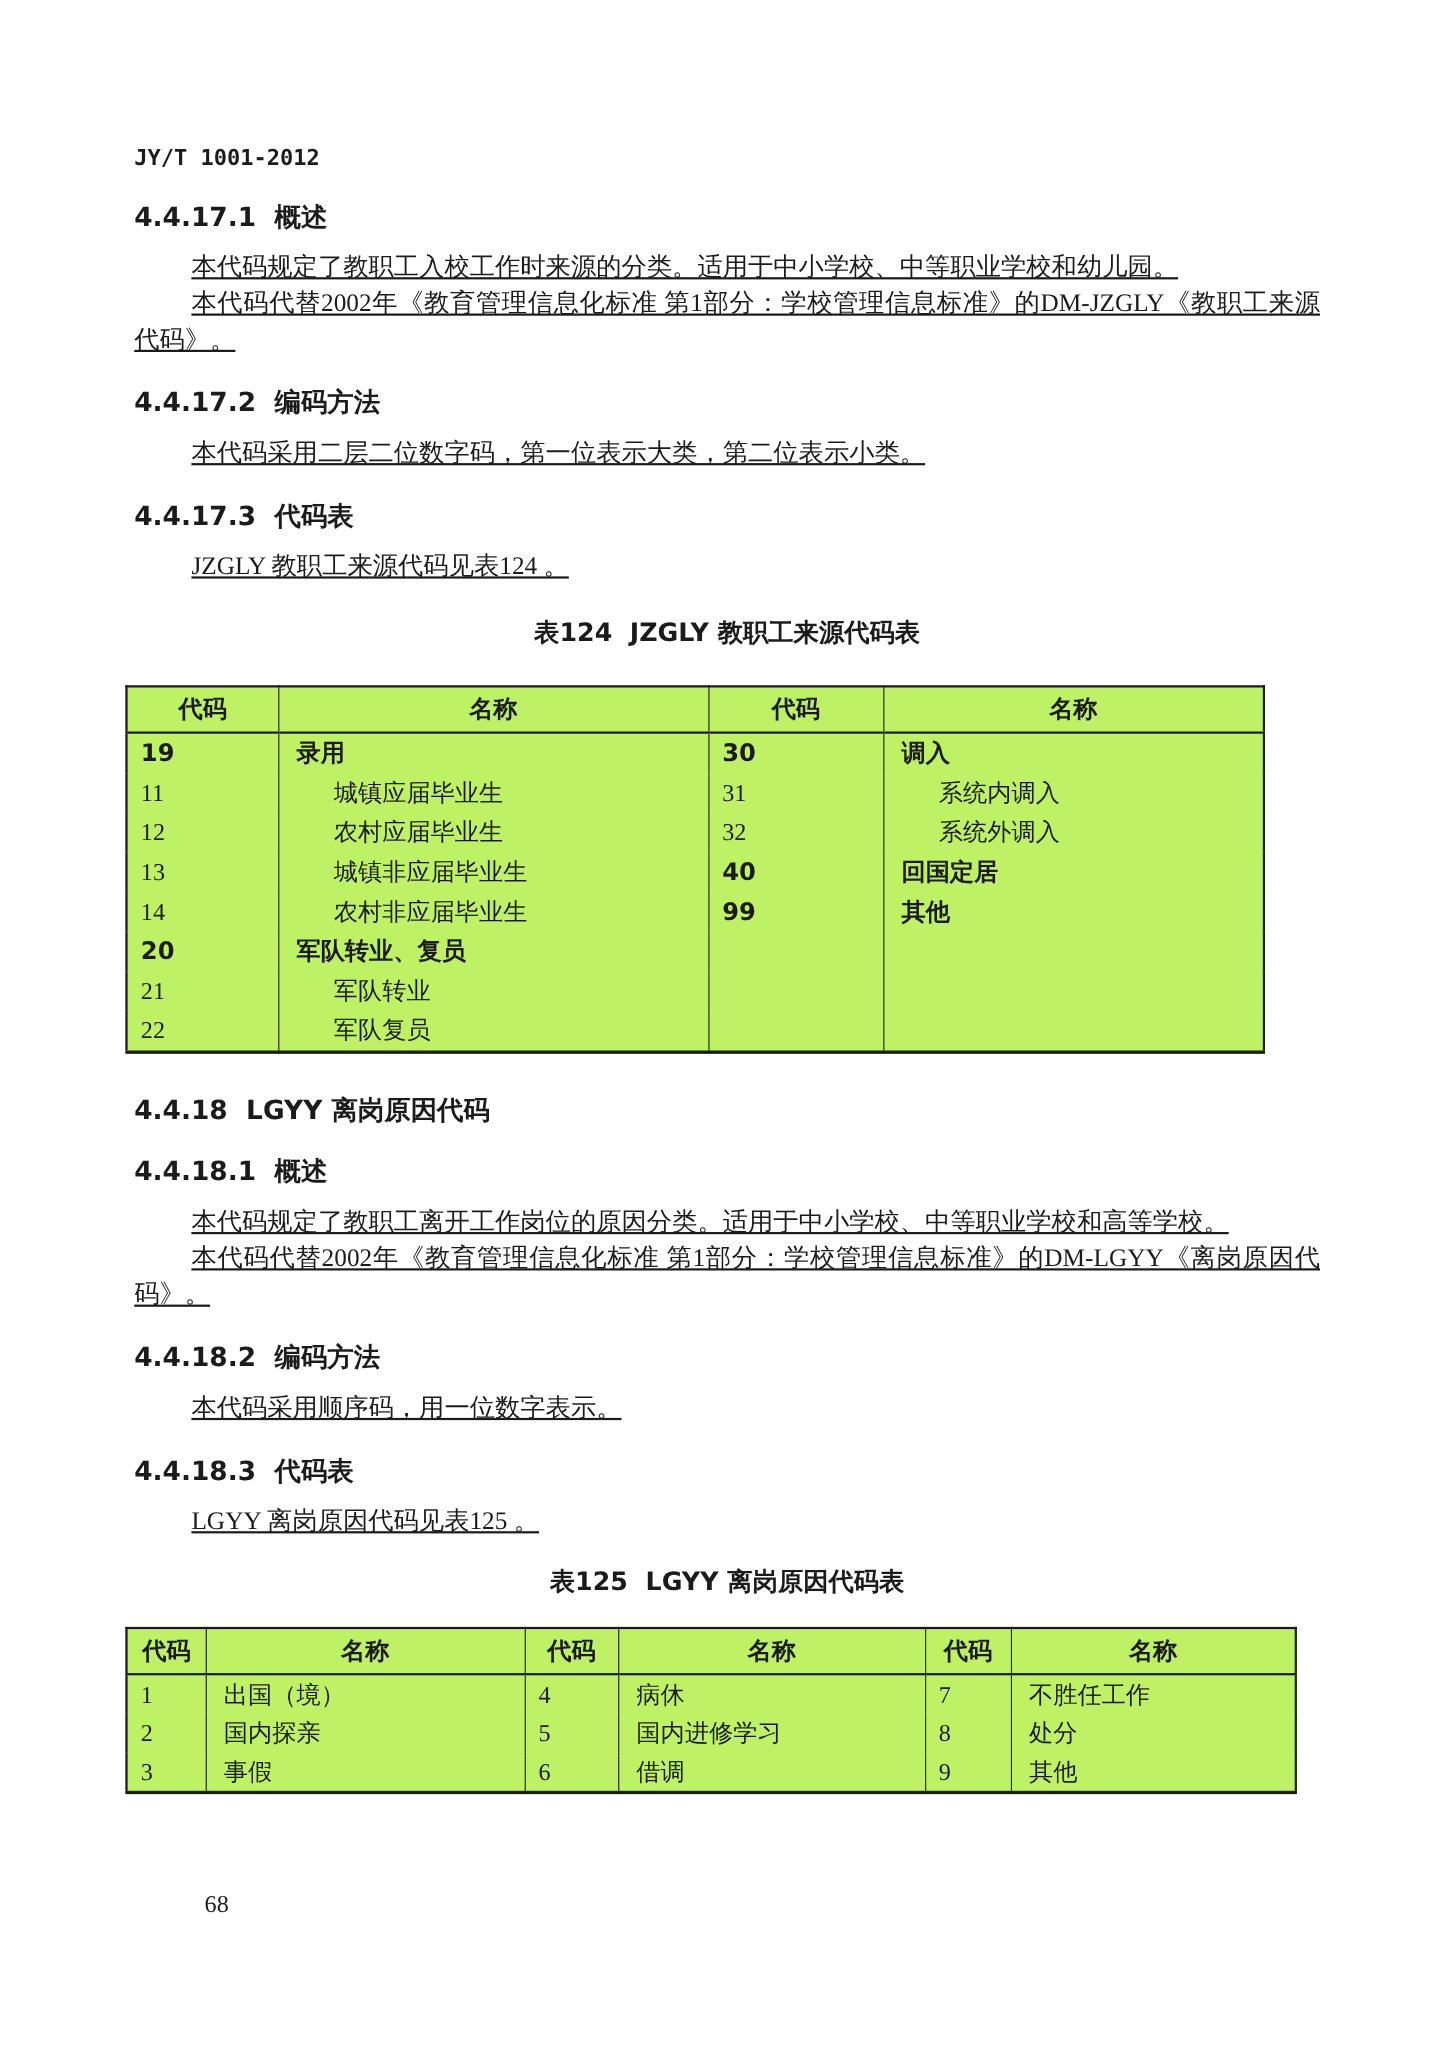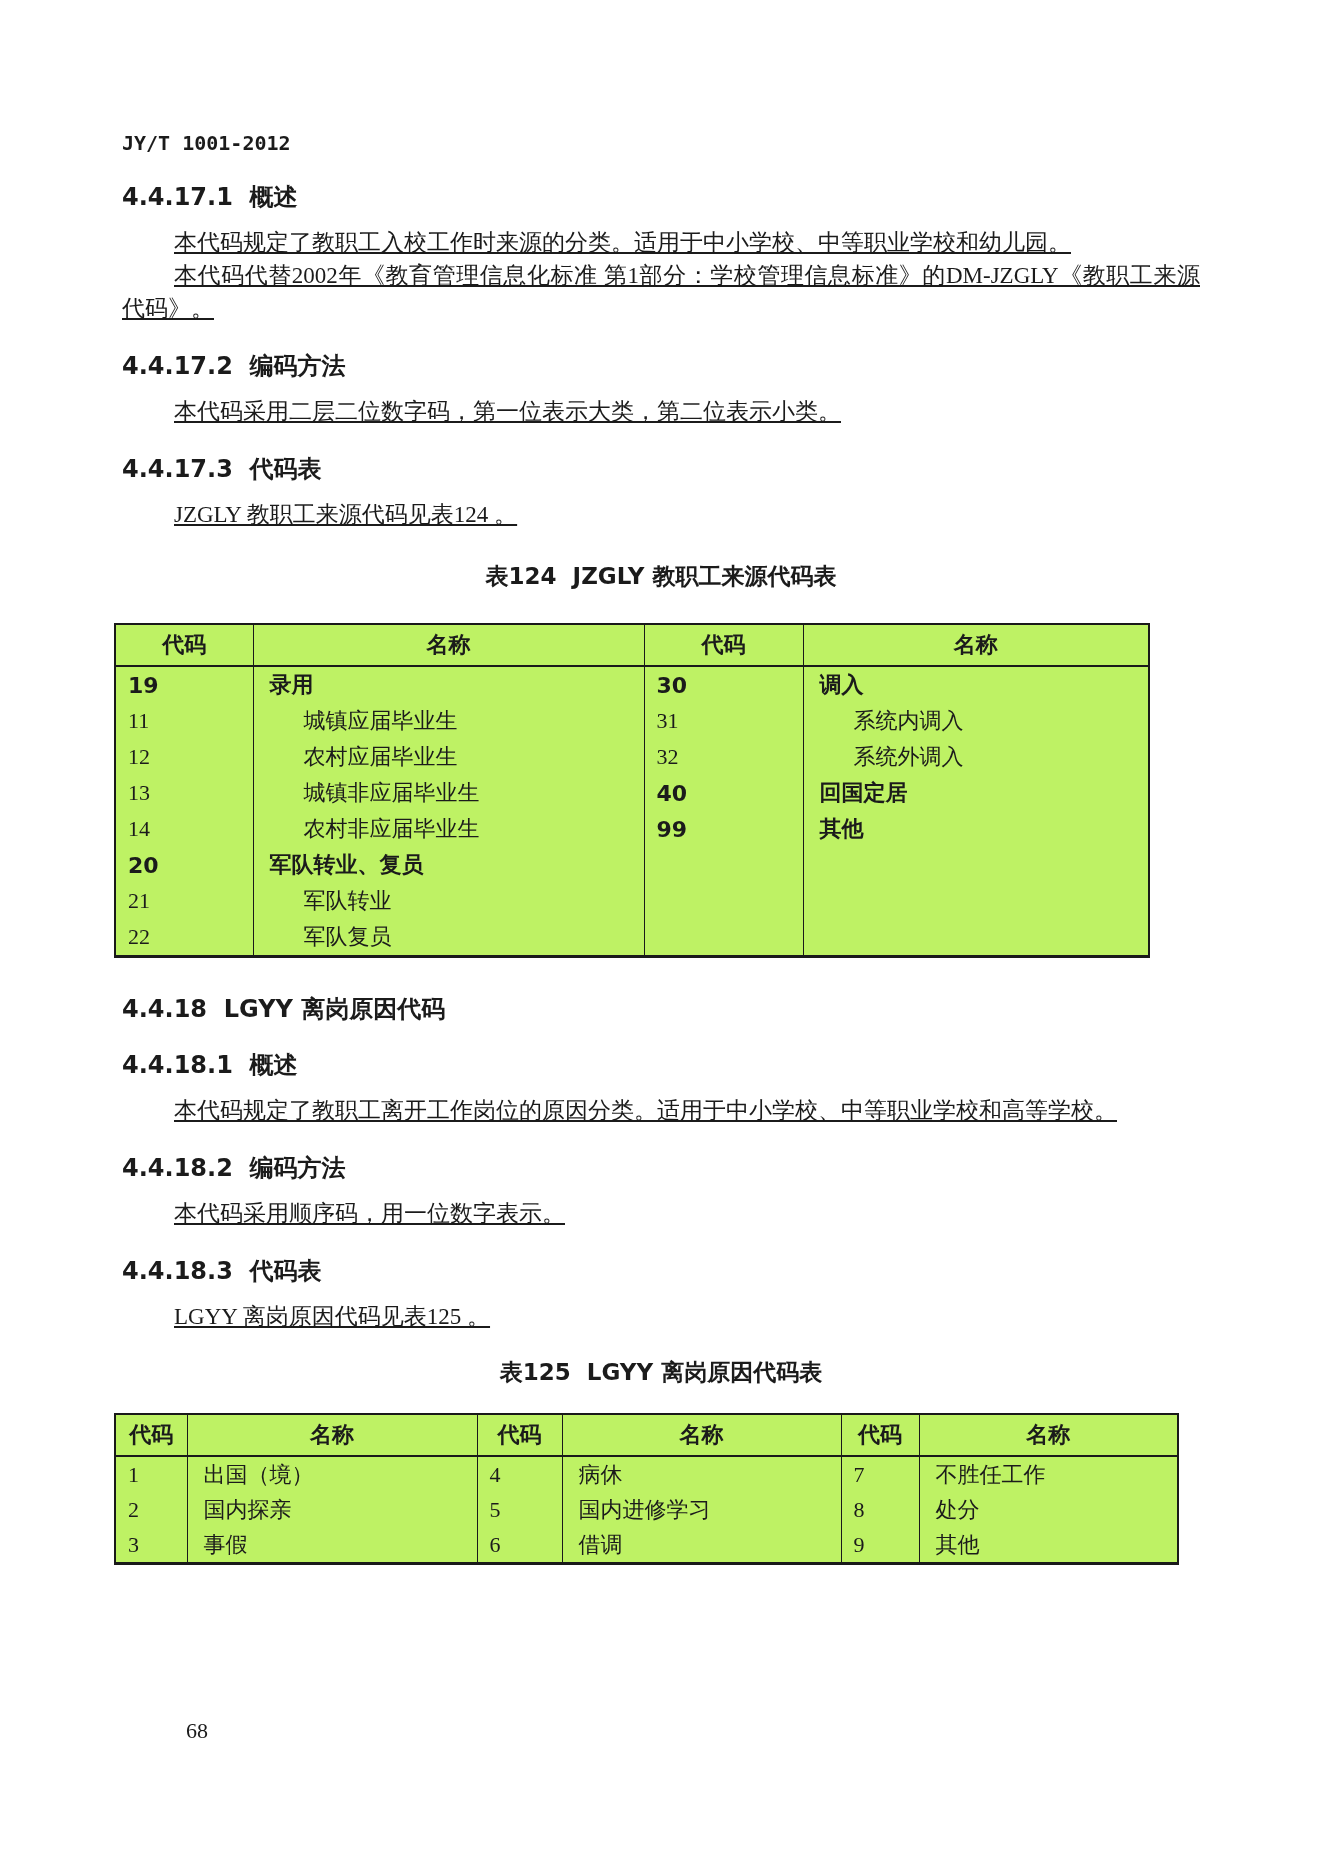--- a/index.html
+++ b/index.html
@@ -170,20 +170,21 @@
           <td class="code"></td>
           <td class="name"></td>
         </tr>
       </tbody>
   </table>
 
   <div class="h-sec" style="margin-top:36px">4.4.18  LGYY 离岗原因代码</div>
 
   <div class="h-sec" style="margin-top:26px">4.4.18.1  概述</div>
   <p class="para">本代码规定了教职工离开工作岗位的原因分类。适用于中小学校、中等职业学校和高等学校。</p>
+  <p class="para">本代码代替2002年《教育管理信息化标准 第1部分：学校管理信息标准》的DM-LGYY《离岗原因代码》。</p>
 
   <div class="h-sec" style="margin-top:26px">4.4.18.2  编码方法</div>
   <p class="para">本代码采用顺序码，用一位数字表示。</p>
 
   <div class="h-sec" style="margin-top:26px">4.4.18.3  代码表</div>
   <p class="para">LGYY 离岗原因代码见表125 。</p>
 
   <div class="tbl-caption" style="margin-top:24px">表125  LGYY 离岗原因代码表</div>
 
   <table class="code-table t125" style="margin-top:26px; width:1063px">

